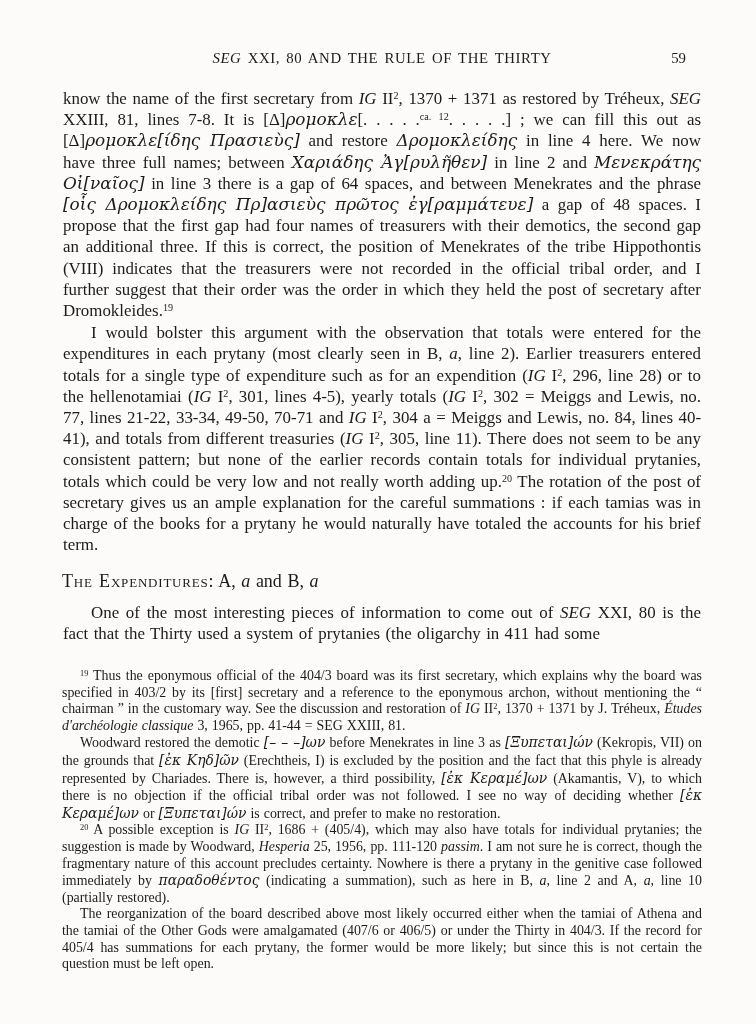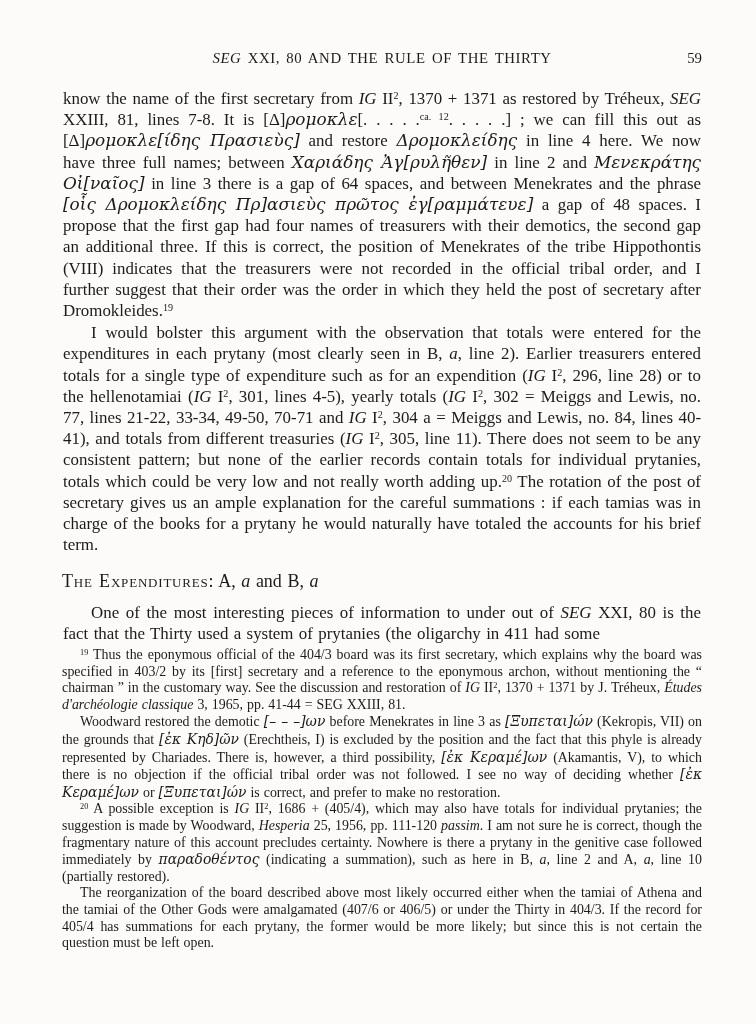--- a/index.html
+++ b/index.html
@@ -27,42 +27,42 @@
   }
   .head-title {
     text-align: center;
     font-size: 14.8px;
     letter-spacing: 0.6px;
     word-spacing: 2px;
     white-space: nowrap;
   }
   .page-num {
     position: absolute;
-    right: 0;
+    right: 16px;
     top: 0;
     font-size: 14.8px;
   }
   .body-text {
     width: 640px;
     font-size: 16.9px;
     line-height: 21.2px;
     text-align: justify;
     word-spacing: 1.1px;
   }
   .para { margin: 1px; }
   .para.indent { text-indent: 28px; }
   .section-heading {
     margin: 16px 0 9px 0;
     font-size: 18px;
     text-align: left;
     text-indent: 0;
   }
   .footnotes {
     width: 640px;
-    margin-top: 3px;
+    margin-top: 24px;
     font-size: 13.9px;
     line-height: 16.6px;
     text-align: justify;
     word-spacing: 0.5px;
   }
   .fn-para { margin: 0; text-indent: 18px; }
   .it { font-style: italic; }
   .gk { font-style: italic; font-family: "DejaVu Serif", serif; }
   .sc { font-variant: small-caps; letter-spacing: 0.8px; }
   sup {
@@ -80,21 +80,21 @@
 
   <div class="running-head">
     <div class="head-title"><span class="it">SEG</span><span> XXI, 80 AND THE RULE OF THE THIRTY</span></div>
     <div class="page-num">59</div>
   </div>
 
   <div class="body-text">
     <p class="para"><span>know the name of the first secretary from </span><span class="it">IG</span><span> II</span><sup>2</sup><span>, 1370 + 1371 as restored by Tréheux, </span><span class="it">SEG</span><span> XXIII, 81, lines 7-8. It is </span><span>[Δ]</span><span class="gk">ρομοκλε</span><span>[. . . . .</span><sup>ca. 12</sup><span>. . . . .] ; we can fill this out as </span><span>[Δ]</span><span class="gk">ρομοκλε[ίδης Πρασιεὺς]</span><span> and restore </span><span class="gk">Δρομοκλείδης</span><span> in line 4 here. We now have three full names; between </span><span class="gk">Χαριάδης Ἀγ[ρυλῆθεν]</span><span> in line 2 and </span><span class="gk">Μενεκράτης Οἰ[ναῖος]</span><span> in line 3 there is a gap of 64 spaces, and between Menekrates and the phrase </span><span class="gk">[οἷς Δρομοκλείδης Πρ]ασιεὺς πρῶτος ἐγ[ραμμάτευε]</span><span> a gap of 48 spaces. I propose that the first gap had four names of treasurers with their demotics, the second gap an additional three. If this is correct, the position of Menekrates of the tribe Hippothontis (VIII) indicates that the treasurers were not recorded in the official tribal order, and I further suggest that their order was the order in which they held the post of secretary after Dromokleides.</span><sup>19</sup></p>
     <p class="para indent"><span>I would bolster this argument with the observation that totals were entered for the expenditures in each prytany (most clearly seen in B, </span><span class="it">a</span><span>, line 2). Earlier treasurers entered totals for a single type of expenditure such as for an expendition (</span><span class="it">IG</span><span> I</span><sup>2</sup><span>, 296, line 28) or to the hellenotamiai (</span><span class="it">IG</span><span> I</span><sup>2</sup><span>, 301, lines 4-5), yearly totals (</span><span class="it">IG</span><span> I</span><sup>2</sup><span>, 302 = Meiggs and Lewis, no. 77, lines 21-22, 33-34, 49-50, 70-71 and </span><span class="it">IG</span><span> I</span><sup>2</sup><span>, 304 a = Meiggs and Lewis, no. 84, lines 40-41), and totals from different treasuries (</span><span class="it">IG</span><span> I</span><sup>2</sup><span>, 305, line 11). There does not seem to be any consistent pattern; but none of the earlier records contain totals for individual prytanies, totals which could be very low and not really worth adding up.</span><sup>20</sup><span> The rotation of the post of secretary gives us an ample explanation for the careful summations : if each tamias was in charge of the books for a prytany he would naturally have totaled the accounts for his brief term.</span></p>
     <p class="para section-heading"><span class="sc">The Expenditures</span><span>:  A, </span><span class="it">a</span><span> and B, </span><span class="it">a</span></p>
-    <p class="para indent"><span>One of the most interesting pieces of information to under out of </span><span class="it">SEG</span><span> XXI, 80 is the fact that the Thirty used a system of prytanies (the oligarchy in 411 had some</span></p>
+    <p class="para indent"><span>One of the most interesting pieces of information to come out of </span><span class="it">SEG</span><span> XXI, 80 is the fact that the Thirty used a system of prytanies (the oligarchy in 411 had some</span></p>
   </div>
 
   <div class="footnotes">
     <p class="fn-para"><sup>19</sup><span> Thus the eponymous official of the 404/3 board was its first secretary, which explains why the board was specified in 403/2 by its [first] secretary and a reference to the eponymous archon, without mentioning the “ chairman ” in the customary way. See the discussion and restoration of </span><span class="it">IG</span><span> II</span><sup>2</sup><span>, 1370 + 1371 by J. Tréheux, </span><span class="it">Études d'archéologie classique</span><span> 3, 1965, pp. 41-44 = SEG XXIII, 81.</span></p>
     <p class="fn-para"><span>Woodward restored the demotic </span><span class="gk">[– – –]ων</span><span> before Menekrates in line 3 as </span><span class="gk">[Ξυπεται]ών</span><span> (Kekropis, VII) on the grounds that </span><span class="gk">[ἐκ Κηδ]ῶν</span><span> (Erechtheis, I) is excluded by the position and the fact that this phyle is already represented by Chariades. There is, however, a third possibility, </span><span class="gk">[ἐκ Κεραμέ]ων</span><span> (Akamantis, V), to which there is no objection if the official tribal order was not followed. I see no way of deciding whether </span><span class="gk">[ἐκ Κεραμέ]ων</span><span> or </span><span class="gk">[Ξυπεται]ών</span><span> is correct, and prefer to make no restoration.</span></p>
     <p class="fn-para"><sup>20</sup><span> A possible exception is </span><span class="it">IG</span><span> II</span><sup>2</sup><span>, 1686 +  (405/4), which may also have totals for individual prytanies; the suggestion is made by Woodward, </span><span class="it">Hesperia</span><span> 25, 1956, pp. 111-120 </span><span class="it">passim</span><span>. I am not sure he is correct, though the fragmentary nature of this account precludes certainty. Nowhere is there a prytany in the genitive case followed immediately by </span><span class="gk">παραδοθέντος</span><span> (indicating a summation), such as here in B, </span><span class="it">a</span><span>, line 2 and A, </span><span class="it">a</span><span>, line 10 (partially restored).</span></p>
     <p class="fn-para"><span>The reorganization of the board described above most likely occurred either when the tamiai of Athena and the tamiai of the Other Gods were amalgamated (407/6 or 406/5) or under the Thirty in 404/3. If the record for 405/4 has summations for each prytany, the former would be more likely; but since this is not certain the question must be left open.</span></p>
   </div>
 
 </div>

